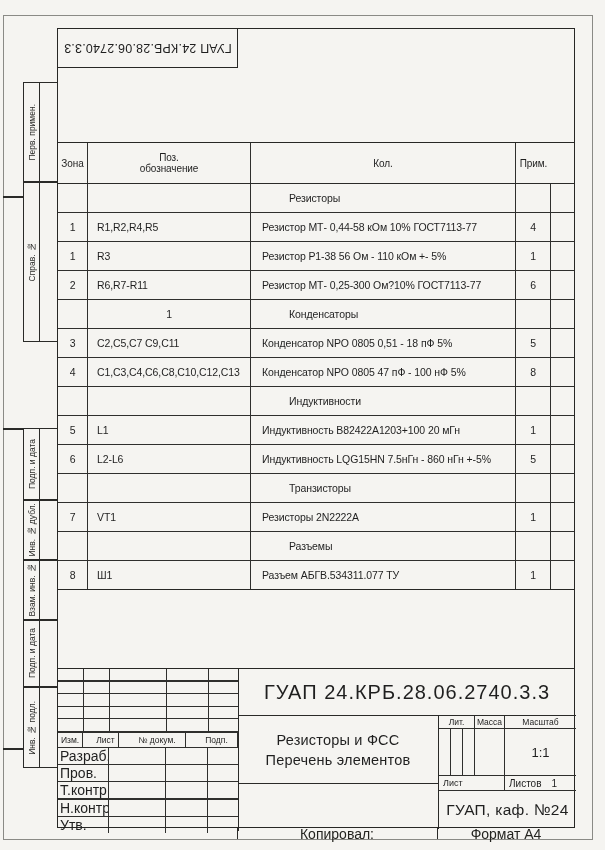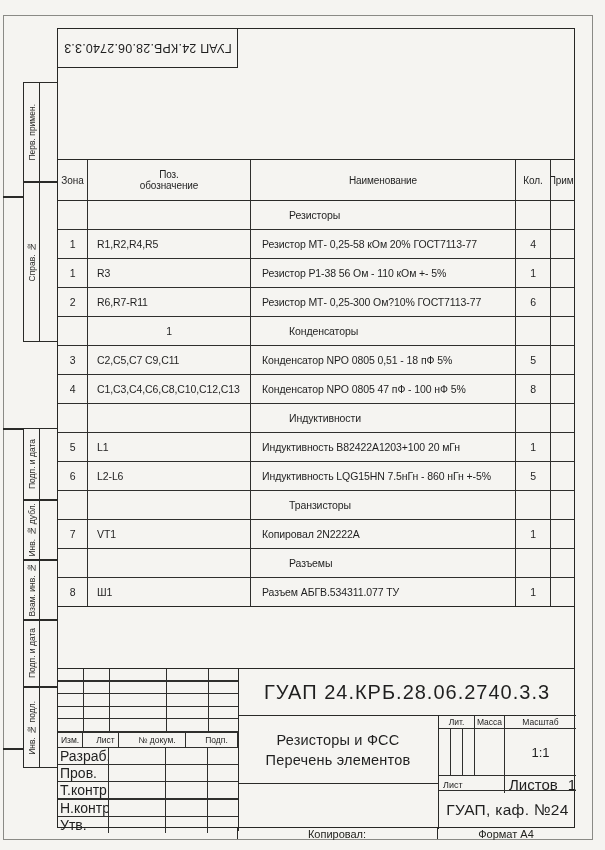--- a/index.html
+++ b/index.html
@@ -22,21 +22,21 @@
   .mbox{left:23px;width:35px;border:1.2px solid #2a2a28;}
   .mlabel{position:absolute;left:0;top:0;bottom:0;width:15px;border-right:1.2px solid #2a2a28;
     display:flex;align-items:center;justify-content:center;}
   .mlabel span{writing-mode:vertical-rl;transform:rotate(180deg);font-size:8.5px;white-space:nowrap;color:#2b2b29;}
   .m1{top:82px;height:100px;}  .m2{top:182px;height:160px;}
   .m3{top:428px;height:72px;}  .m4{top:500px;height:60px;}
   .m5{top:560px;height:60px;}  .m6{top:620px;height:67px;}
   .m7{top:687px;height:81px;}
   .fold{left:3px;width:20px;height:1.5px;background:#2a2a28;}
   
-  .etable{left:57px;top:159px;width:518px;border:1.6px solid #272725;background:transparent;}
+  .etable{left:57px;top:142px;width:518px;border:1.6px solid #272725;background:transparent;}
   .thead,.trow{display:grid;grid-template-columns:30px 163px 265px 35px auto;}
   .thead{height:40px;border-bottom:1.4px solid #2a2a28;}
   .thead .tcell{display:flex;align-items:center;justify-content:center;text-align:center;
     font-size:10px;line-height:11px;}
   .trow{height:28px;border-bottom:1.2px solid #2f2f2d;}
   .trow:last-child{border-bottom:none;}
   .tcell{border-right:1.2px solid #2f2f2d;overflow:hidden;white-space:nowrap;
     display:flex;align-items:center;font-size:10.5px;letter-spacing:-.1px;}
   .tcell:last-child{border-right:none;}
   .c-zone,.c-qty{justify-content:center;}
@@ -81,26 +81,26 @@
   .lithead div:last-child{border-right:none;}
   .litvals{left:0;top:13px;width:100%;height:47px;display:grid;grid-template-columns:12px 12px 12px 30px auto;
     border-bottom:1.2px solid #2f2f2d;}
   .litvals div{border-right:1.2px solid #2f2f2d;display:flex;align-items:center;justify-content:center;
     font-size:13px;}
   .litvals div:last-child{border-right:none;}
   .listrow{left:0;top:60px;width:100%;height:15px;display:grid;grid-template-columns:66px auto;
     border-bottom:1.2px solid #2f2f2d;}
   .listrow .lcell{border-right:1.2px solid #2f2f2d;font-size:9px;display:flex;align-items:center;
     padding-left:4px;}
-  .listrow .rcell{font-size:15px;display:flex;align-items:center;padding-left:4px;gap:10px;}
+  .listrow .rcell{font-size:10px;display:flex;align-items:center;padding-left:4px;gap:10px;}
   .org-cell{left:0;top:75px;width:100%;height:38px;display:flex;align-items:center;justify-content:center;}
   .org-cell span{font-size:15.5px;letter-spacing:.3px;white-space:nowrap;}
   
   .bstick{top:828px;width:1.2px;height:11px;background:#2a2a28;}
-  .blabel{top:828px;height:12px;font-size:11px;display:flex;align-items:center;justify-content:center;color:#23231f;}
+  .blabel{top:828px;height:12px;font-size:14px;display:flex;align-items:center;justify-content:center;color:#23231f;}
 </style>
 </head>
 <body>
 
 <div class="abs outer-border"></div>
 <div class="abs frame"></div>
 
 <div class="abs desig-top">
   <span>ГУАП 24.КРБ.28.06.2740.3.3</span>
 </div>
@@ -145,36 +145,35 @@
 <div class="abs fold" style="top:428px;"></div>
 <div class="abs fold" style="top:748px;"></div>
 
 <div class="abs etable">
   <div class="thead">
     <div class="tcell">Зона</div>
     <div class="tcell">
       <span><span>Поз.</span><br>
       <span>обозначение</span></span>
     </div>
-    <div class="tcell">Наименование</div>
     <div class="tcell">Кол.</div>
     <div class="tcell">Прим.</div>
   </div>
   <div>
       <div class="trow section">
         <div class="tcell c-zone"></div>
         <div class="tcell c-pos"></div>
         <div class="tcell c-name">Резисторы</div>
         <div class="tcell c-qty"></div>
         <div class="tcell c-note"></div>
       </div>
       <div class="trow">
         <div class="tcell c-zone">1</div>
         <div class="tcell c-pos">R1,R2,R4,R5</div>
-        <div class="tcell c-name">Резистор МТ- 0,25-58 кОм 20% ГОСТ7113-77</div>
+        <div class="tcell c-name">Резистор МТ- 0,44-58 кОм 10% ГОСТ7113-77</div>
         <div class="tcell c-qty">4</div>
         <div class="tcell c-note"></div>
       </div>
       <div class="trow">
         <div class="tcell c-zone">1</div>
         <div class="tcell c-pos">R3</div>
         <div class="tcell c-name">Резистор Р1-38 56 Ом - 110 кОм +- 5%</div>
         <div class="tcell c-qty">1</div>
         <div class="tcell c-note"></div>
       </div>
@@ -230,21 +229,21 @@
       <div class="trow section">
         <div class="tcell c-zone"></div>
         <div class="tcell c-pos"></div>
         <div class="tcell c-name">Транзисторы</div>
         <div class="tcell c-qty"></div>
         <div class="tcell c-note"></div>
       </div>
       <div class="trow">
         <div class="tcell c-zone">7</div>
         <div class="tcell c-pos">VT1</div>
-        <div class="tcell c-name">Копировал 2N2222A</div>
+        <div class="tcell c-name">Резисторы 2N2222A</div>
         <div class="tcell c-qty">1</div>
         <div class="tcell c-note"></div>
       </div>
       <div class="trow section">
         <div class="tcell c-zone"></div>
         <div class="tcell c-pos"></div>
         <div class="tcell c-name">Разъемы</div>
         <div class="tcell c-qty"></div>
         <div class="tcell c-note"></div>
       </div>

